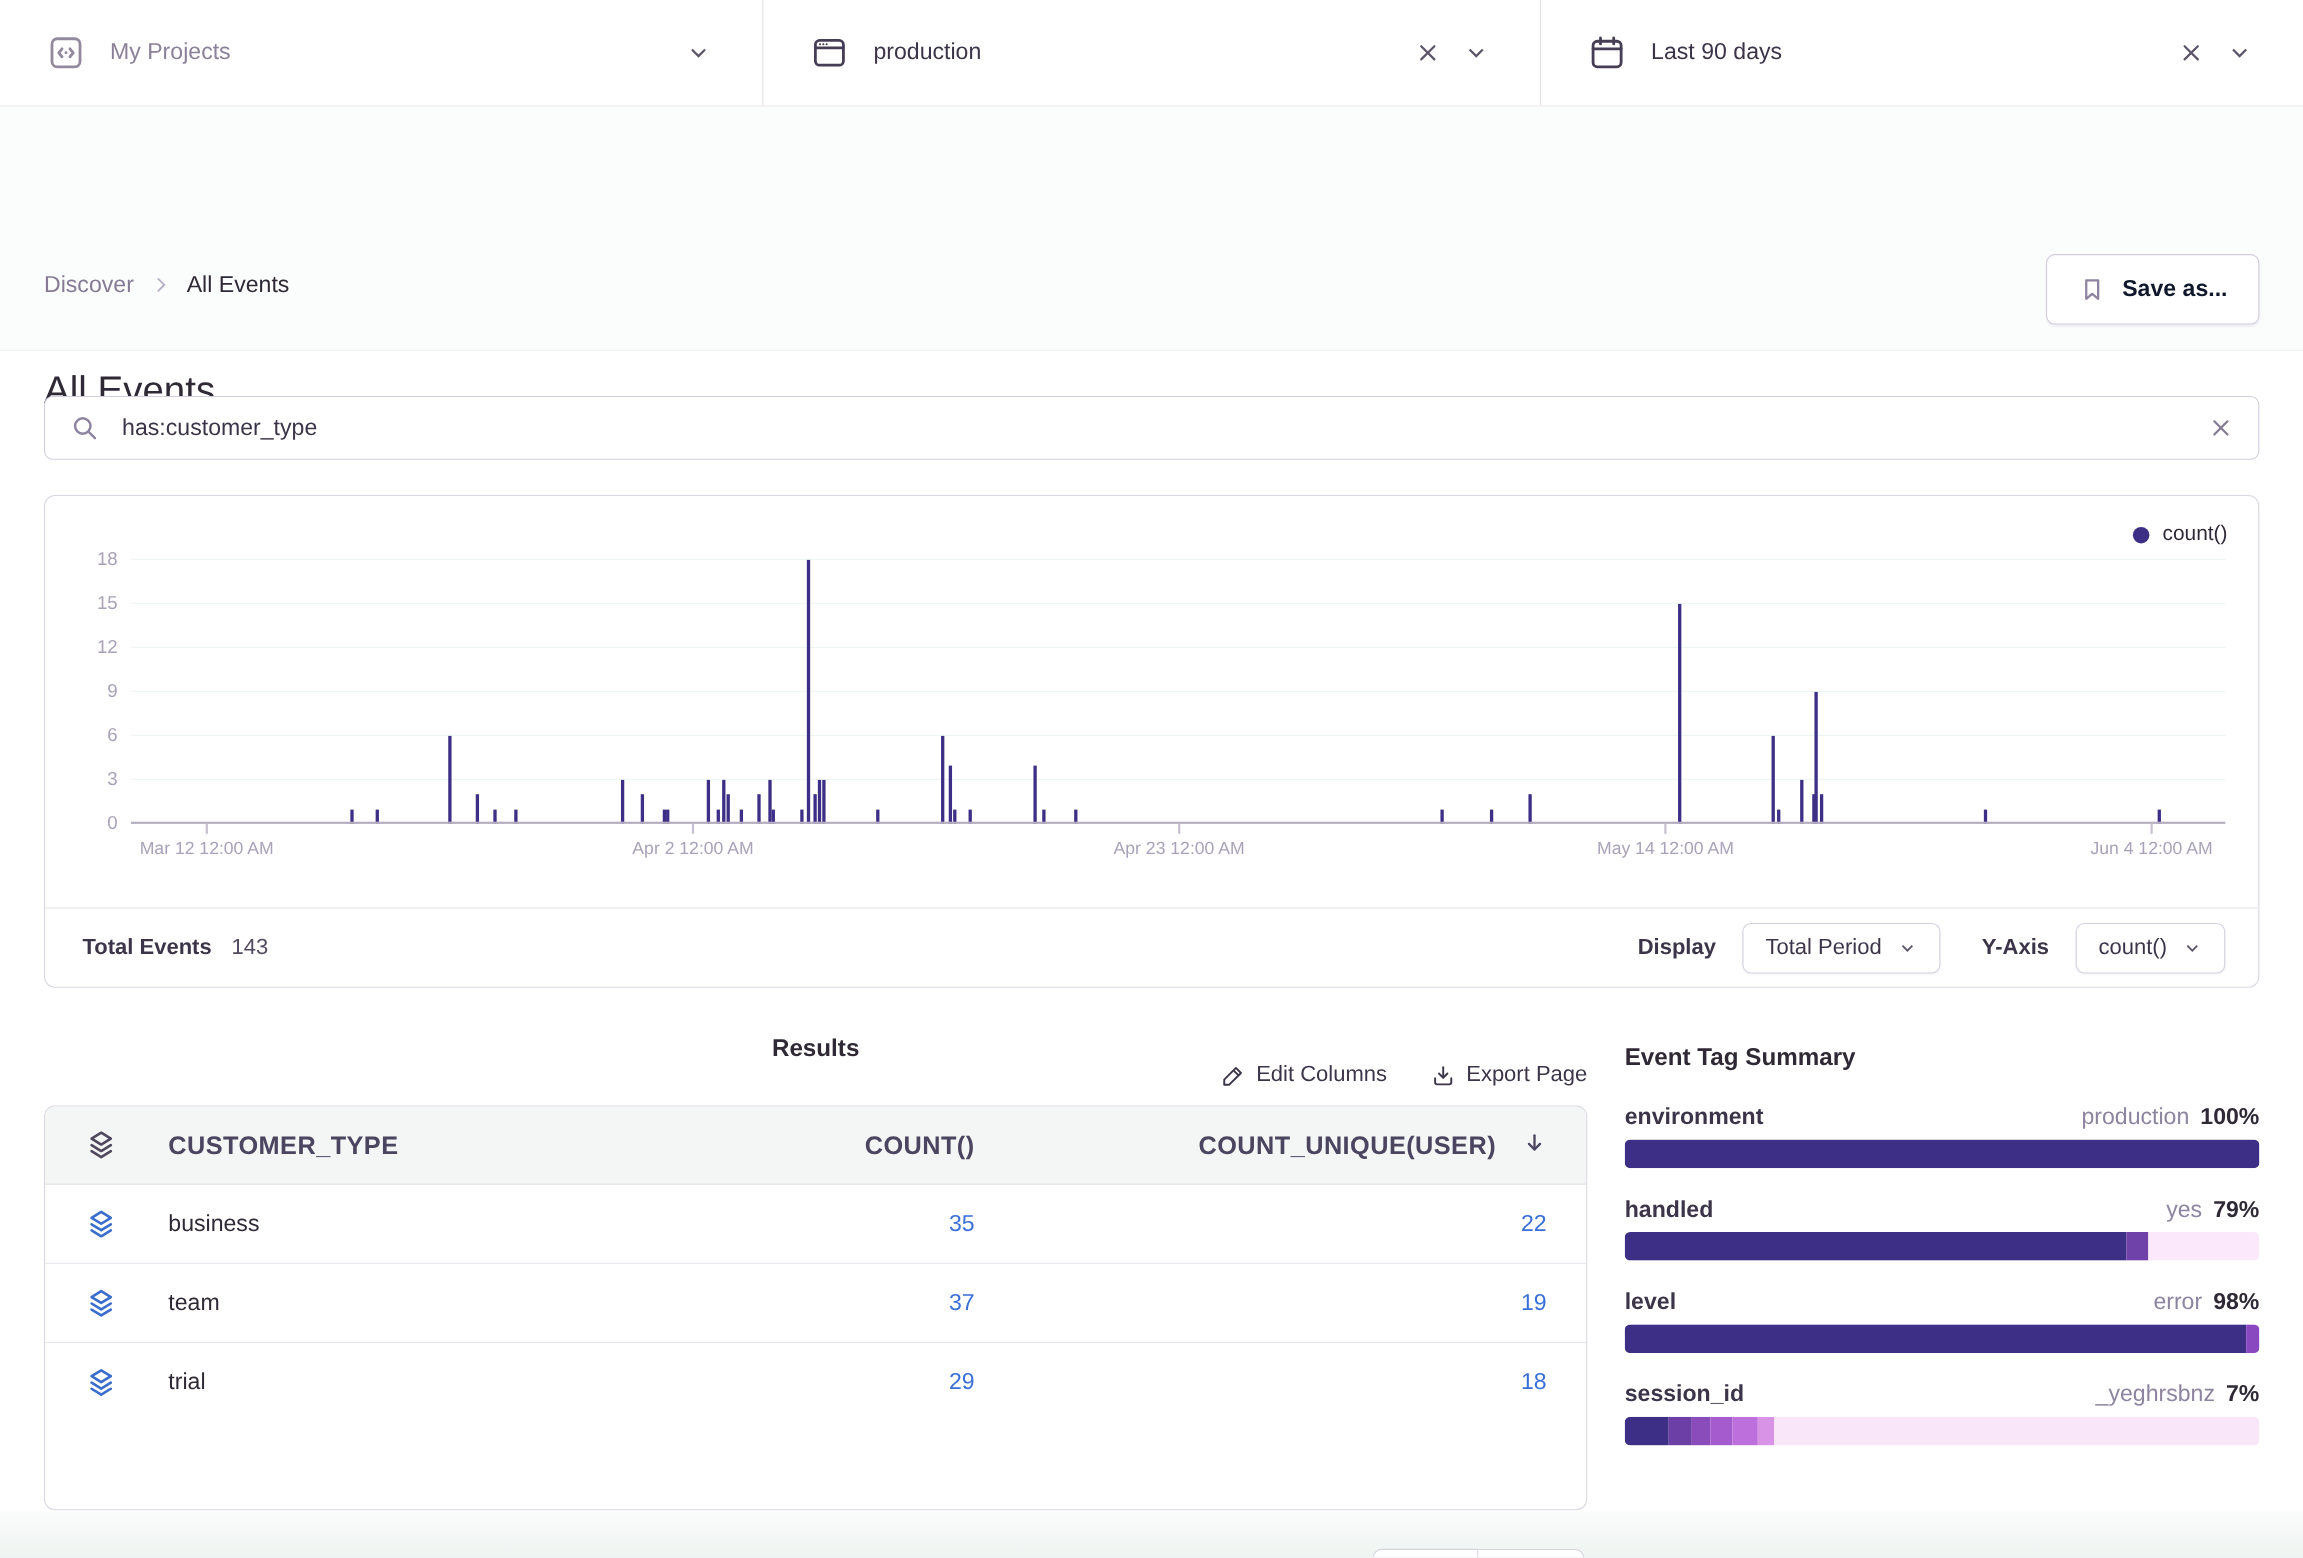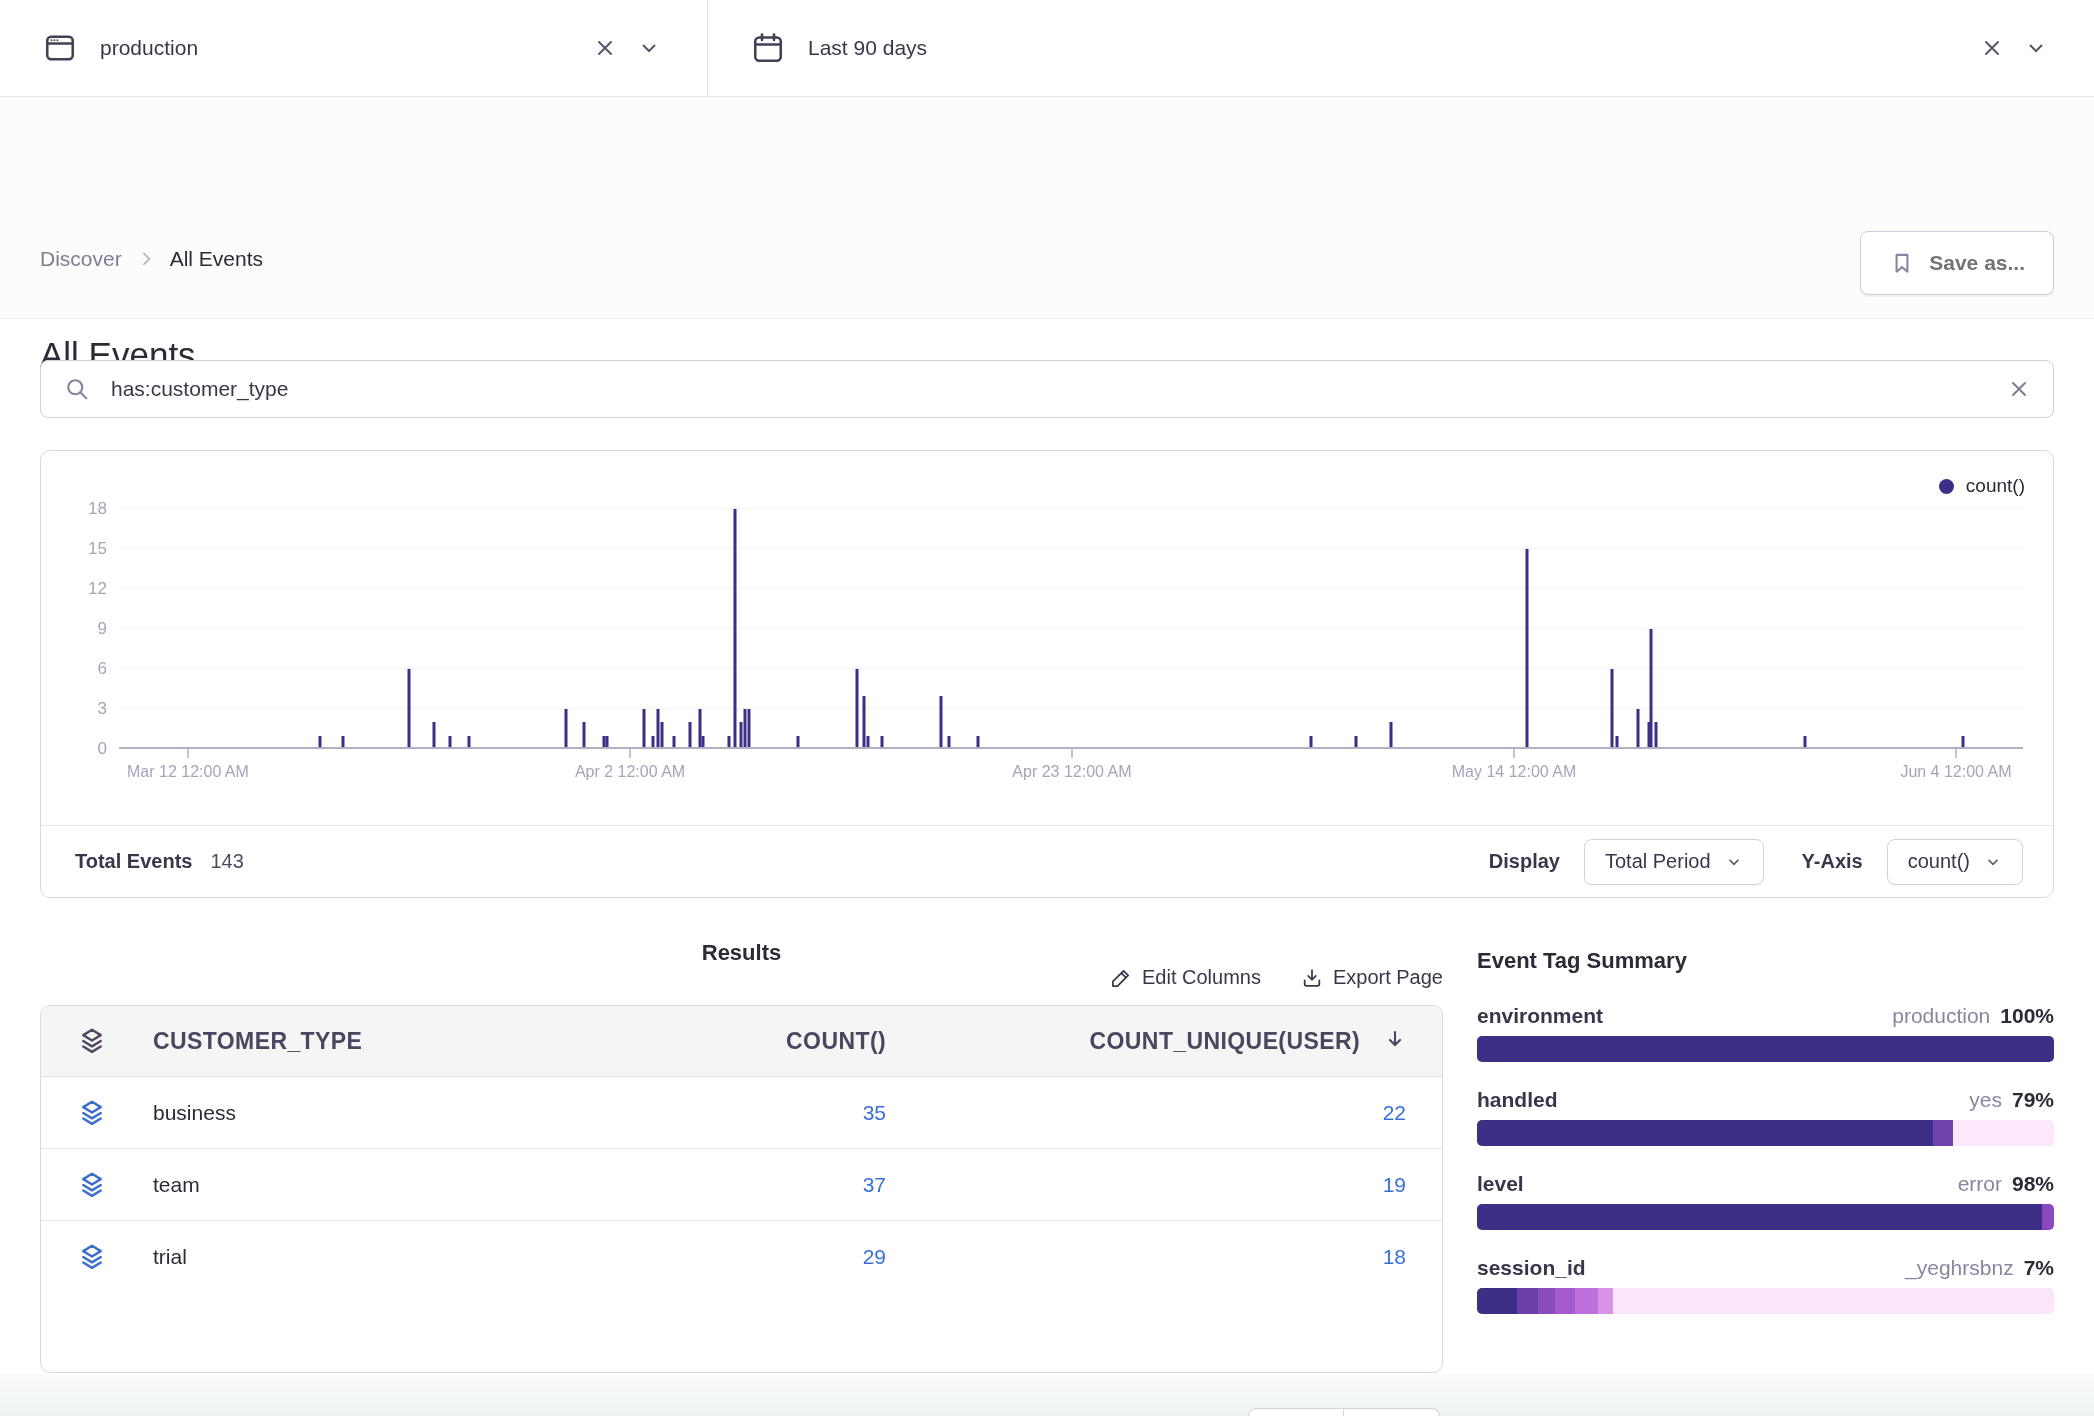--- a/index.html
+++ b/index.html
@@ -25,21 +25,21 @@
   .ic-muted{color:#93899f;}
   .ic-dark{color:#463e55;}
   .ic-mid{color:#5c5469;}
   
   .pagehead{position:absolute;left:0;top:97px;width:2094px;height:222px;background:#fbfcfc;
     border-bottom:1px solid #eef1f0;}
   .breadcrumb{position:absolute;left:40px;top:150px;display:flex;align-items:center;gap:14px;font-size:21px;}
   .bc-parent{color:#867b95;cursor:pointer;}
   .bc-current{color:#2f2936;}
   .saveas{position:absolute;right:40px;top:134px;height:64px;padding:0 28px;display:flex;align-items:center;gap:14px;
-    background:#fff;border:1px solid #d2ccdb;border-radius:8px;font-size:21px;font-weight:bold;color:#737373;
+    background:#fff;border:1px solid #d2ccdb;border-radius:8px;font-size:21px;font-weight:bold;color:#0f172a;
     box-shadow:0 2px 2px rgba(45,25,80,0.05);cursor:pointer;}
   .page-title{position:absolute;left:40px;top:238px;font-size:35px;color:#2f2936;}
   
   .searchbar{position:absolute;left:40px;top:360px;width:2014px;height:58px;background:#fff;
     border:1px solid #d3cedd;border-radius:8px;display:flex;align-items:center;padding:0 22px;gap:18px;}
   .searchbar input{flex:1;border:none;outline:none;font-size:21px;color:#3c3549;background:transparent;
     font-family:"Liberation Sans",sans-serif;}
   
   .chartcard{position:absolute;left:40px;top:450px;width:2014px;height:448px;background:#fff;
     border:1px solid #dbd7e2;border-radius:10px;}
@@ -101,20 +101,38 @@
   
   .bottomstrip{position:absolute;left:0;top:1374px;width:2094px;height:42px;
     background:linear-gradient(180deg,#fafcfb,#eef4f1);z-index:0;}
 </style>
 </head>
 <body>
 
 <div id="stage">
 
   <div class="topbar">
+    <div class="tb-section tb-s1">
+      <span class="icon ic-muted">
+        <svg width="36" height="36" viewBox="0 0 24 24" fill="none" stroke="currentColor" stroke-width="1.7" stroke-linecap="round" stroke-linejoin="round">
+          <rect x="3.5" y="3.5" width="17" height="17" rx="3.2"></rect>
+          <path d="M9.6 9.6 L7.6 12 L9.6 14.4"></path>
+          <path d="M14.4 9.6 L16.4 12 L14.4 14.4"></path>
+          <circle cx="12" cy="12" r="0.9" fill="currentColor" stroke="none"></circle>
+        </svg>
+      </span>
+      <span class="tb-label muted-label">My Projects</span>
+      <span class="tb-right">
+        <span class="icon ic-mid">
+          <svg width="24" height="24" viewBox="0 0 24 24" fill="none" stroke="currentColor" stroke-width="2">
+              <path d="M6 9 l6 6 6 -6"></path>
+            </svg>
+        </span>
+      </span>
+    </div>
     <div class="tb-section tb-s2">
       <span class="icon ic-dark">
         <svg width="36" height="36" viewBox="0 0 24 24" fill="none" stroke="currentColor" stroke-width="1.7" stroke-linecap="round">
           <rect x="3.5" y="4.5" width="17" height="15" rx="2.6"></rect>
           <line x1="3.5" y1="9" x2="20.5" y2="9"></line>
           <circle cx="6.3" cy="6.8" r="0.65" fill="currentColor" stroke="none"></circle>
           <circle cx="8.3" cy="6.8" r="0.65" fill="currentColor" stroke="none"></circle>
           <circle cx="10.3" cy="6.8" r="0.65" fill="currentColor" stroke="none"></circle>
         </svg>
       </span>

